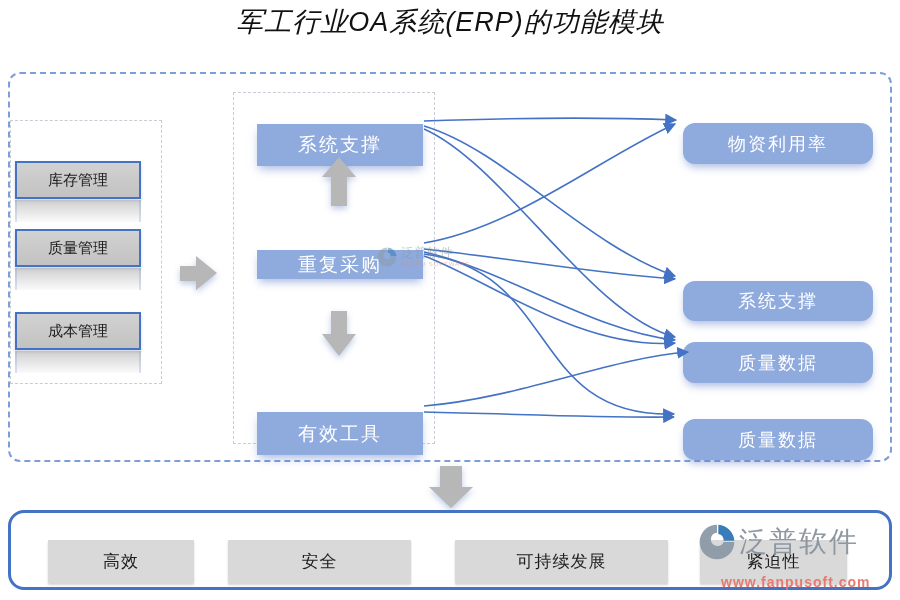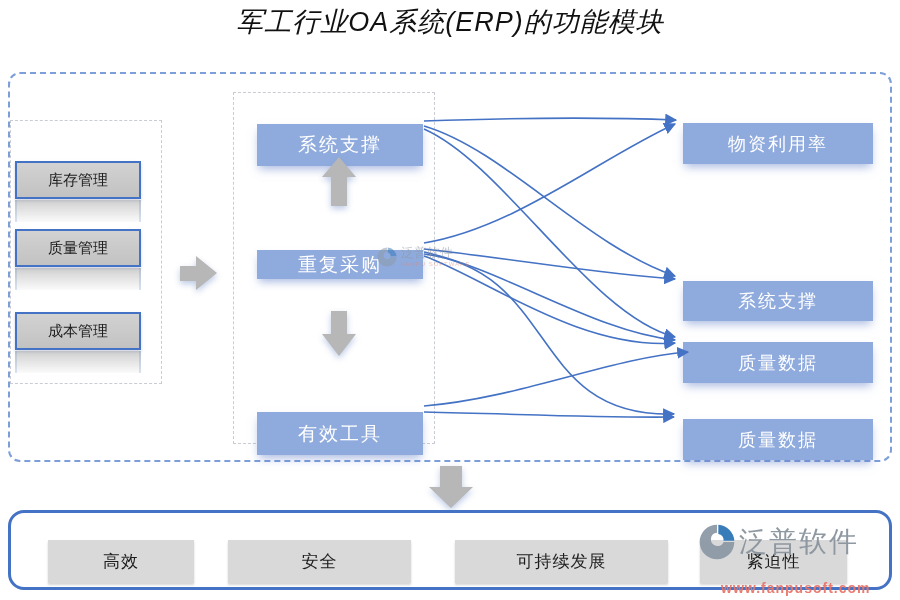--- a/index.html
+++ b/index.html
@@ -29,21 +29,21 @@
     position:absolute;border-left:2px solid rgba(68,114,196,0.18);border-right:2px solid rgba(68,114,196,0.18);
     background:linear-gradient(to bottom,rgba(150,150,150,0.45),rgba(170,170,170,0.05));
   }
   .blue-node{
     position:absolute;display:flex;align-items:center;justify-content:center;
     background:#8FAADC;color:#fff;letter-spacing:2px;
     box-shadow:0 5px 9px -2px rgba(100,130,200,0.55);
     margin-top:23px;
   }
   .mid-node{font-size:19px;}
-  .right-node{font-size:18px;}
+  .right-node{font-size:18px;border-radius:12px;}
   .bottom-panel{
     position:absolute;left:8px;top:510px;width:878px;height:74px;
     border:3px solid #4472C4;border-radius:16px;background:#fff;
   }
   .bottom-node{
     position:absolute;display:flex;align-items:center;justify-content:center;
     background:#d9d9d9;color:#1c1c1c;font-size:17px;letter-spacing:1px;
     box-shadow:0 2px 2px rgba(150,150,150,0.4);
     margin-top:9px;
   }
@@ -55,21 +55,21 @@
   }
   .wm-center .wm-texts{display:flex;flex-direction:column;line-height:1;}
   .wm-center .wm-brand{font-size:13px;color:#8a949e;}
   .wm-center .wm-sub{font-size:6px;color:#e08a7a;margin-top:2px;letter-spacing:1px;}
 
   .wm-bottom{
     position:absolute;left:697px;top:522px;z-index:6;display:flex;flex-direction:column;opacity:0.95;
   }
   .wm-bottom .wm-row{display:flex;align-items:center;gap:2px;}
   .wm-bottom .wm-brand{font-size:28px;color:#8a949e;letter-spacing:2px;font-weight:500;}
-  .wm-bottom .wm-url{font-size:14px;color:#e8756a;font-weight:bold;margin-top:18px;margin-left:24px;letter-spacing:1px;}
+  .wm-bottom .wm-url{font-size:14px;color:#e8756a;font-weight:bold;margin-top:12px;margin-left:24px;letter-spacing:1px;}
 </style>
 </head>
 <body>
 
 <div id="stage">
 
   <div class="page-title">军工行业OA系统(ERP)的功能模块</div>
 
   <div class="main-panel"></div>
 

